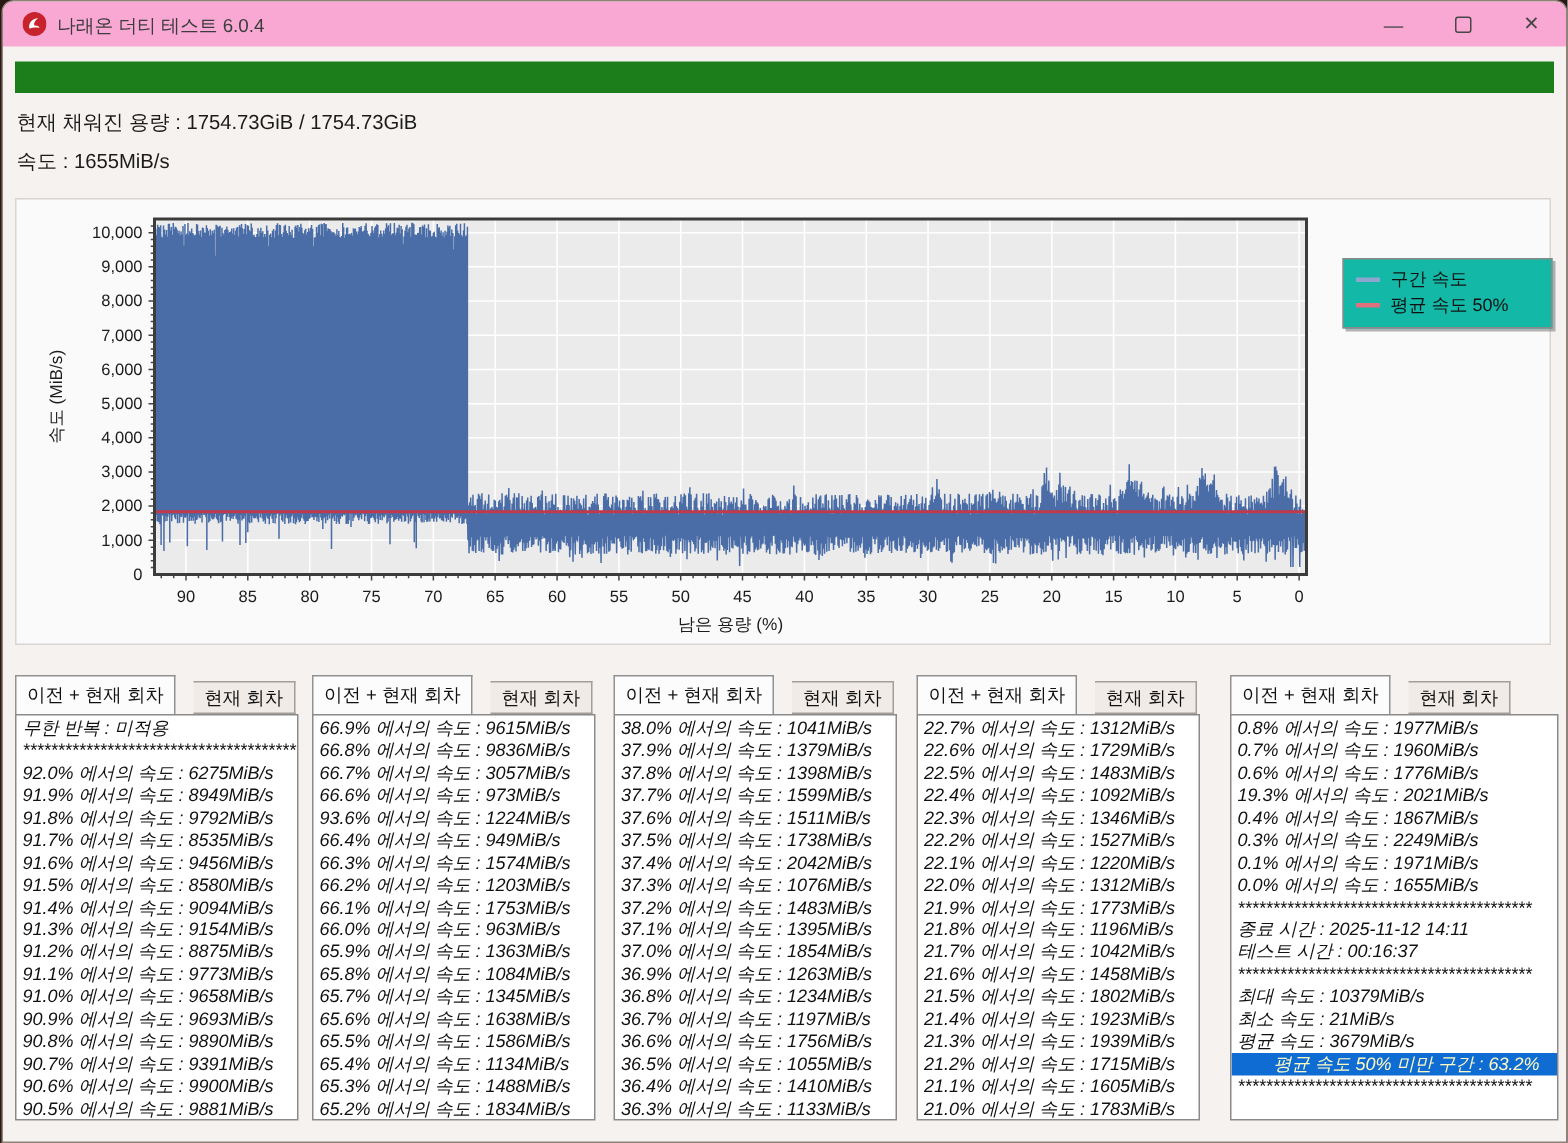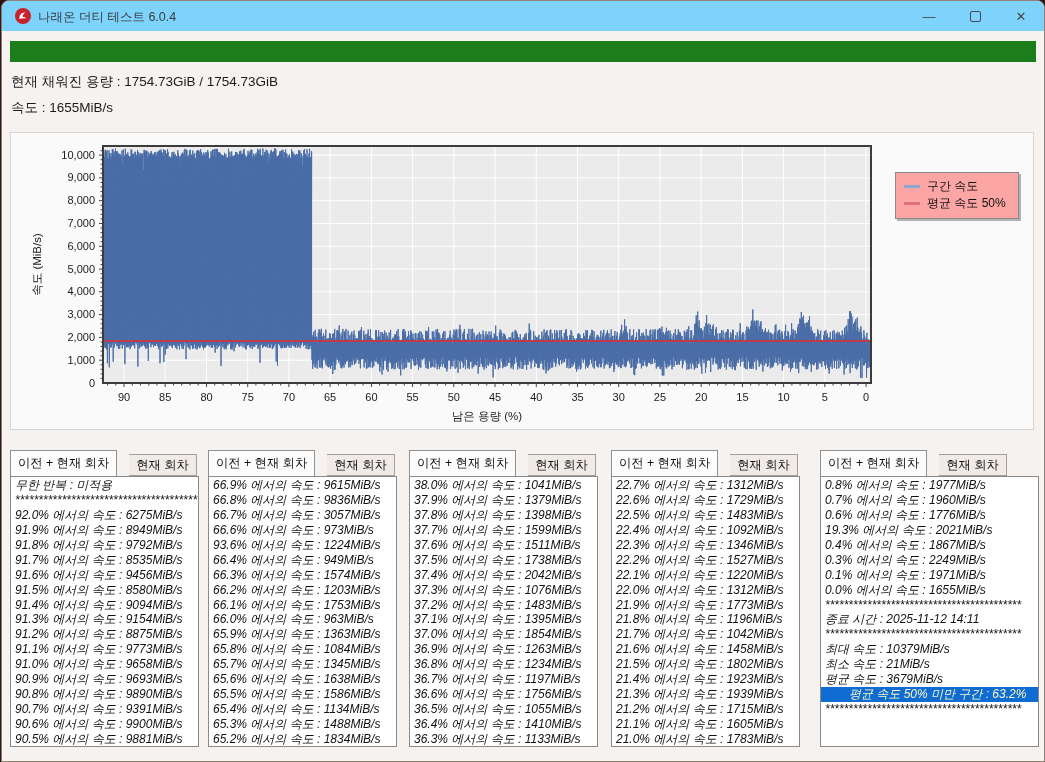--- a/index.html
+++ b/index.html
@@ -2,39 +2,39 @@
 <html><head>
 <meta charset="utf-8">
 <style>
   html,body{margin:0;padding:0;}
   body{background:#2a1713;width:1045px;height:762px;position:relative;
        font-family:"Liberation Sans","DejaVu Sans",sans-serif;}
   .window{position:absolute;left:1px;top:0;width:1042px;height:760px;
           background:#f6f2ef;border:1px solid #8f8178;border-radius:8px 8px 0 0;
           overflow:hidden;}
   
-  .titlebar{position:absolute;left:0;top:0;right:0;height:30px;background:#7dd3fc;}
+  .titlebar{position:absolute;left:0;top:0;right:0;height:30px;background:#f9a8d4;}
   .app-icon{position:absolute;left:13px;top:7px;width:16px;height:16px;}
   .title-text{position:absolute;left:36px;top:8px;font-size:12.5px;color:#3c3c3c;white-space:nowrap;}
   .win-btn{position:absolute;top:0;width:46px;height:30px;display:flex;align-items:center;justify-content:center;color:#474747;font-size:13px;}
   .btn-min{right:92px;} .btn-max{right:46px;font-size:12px;} .btn-close{right:0;}
   .maxbox{width:9px;height:9px;border:1px solid #474747;border-radius:2px;display:inline-block;}
   
   .progressbar{position:absolute;left:8px;top:40px;width:1026px;height:21px;background:#e6e6e6;}
   .progress-fill{height:100%;}
   
   .stat1{position:absolute;left:9px;top:72px;font-size:13.5px;color:#1b1b1b;}
   .stat2{position:absolute;left:9px;top:98px;font-size:13.5px;color:#1b1b1b;text-align:center;}
   
   .chart-panel{position:absolute;left:8px;top:131px;width:1022px;height:296px;
                background:#fbfafa;border:1px solid #d8d4d1;}
   .chart-panel svg{position:absolute;left:0;top:0;}
-  .legend{position:absolute;left:884px;top:39px;width:106px;background:#fca5a5;
+  .legend{position:absolute;left:884px;top:39px;width:106px;background:#14b8a6;
           border:1px solid #8a8a8a;box-shadow:2px 2px 0 rgba(120,120,120,.55);
-          padding:5px 8px 6px 8px;}
+          padding:5px 24px 6px 8px;}
   .legend-row{display:flex;align-items:center;height:17px;font-size:12px;color:#111;white-space:nowrap;}
   .legend-dash{width:16px;height:3px;margin-right:7px;flex:0 0 auto;}
   
   .panel{position:absolute;top:449px;height:297px;}
   .tabs{position:absolute;left:0;top:0;right:0;height:26px;display:flex;align-items:flex-end;gap:12px;}
   .tab{box-sizing:border-box;padding:0 7px;font-size:12.3px;color:#111;white-space:nowrap;
        display:flex;align-items:center;}
   .tab.active{height:26px;background:#fcfcfc;border:1px solid #919191;border-bottom:none;position:relative;z-index:2;}
   .tab.inactive{height:22px;background:#f0ebe7;border:1px solid #a39e9a;border-left:none;margin-top:39px;}
   .listbox{position:absolute;left:0;right:0;top:26px;bottom:0;background:#fff;
@@ -410,20 +410,21 @@
           <div class="row">0.8% 에서의 속도 : 1977MiB/s</div>
           <div class="row">0.7% 에서의 속도 : 1960MiB/s</div>
           <div class="row">0.6% 에서의 속도 : 1776MiB/s</div>
           <div class="row">19.3% 에서의 속도 : 2021MiB/s</div>
           <div class="row">0.4% 에서의 속도 : 1867MiB/s</div>
           <div class="row">0.3% 에서의 속도 : 2249MiB/s</div>
           <div class="row">0.1% 에서의 속도 : 1971MiB/s</div>
           <div class="row">0.0% 에서의 속도 : 1655MiB/s</div>
           <div class="row">******************************************</div>
           <div class="row">종료 시간 : 2025-11-12 14:11</div>
+          <div class="row">테스트 시간 : 00:16:37</div>
           <div class="row">******************************************</div>
           <div class="row">최대 속도 : 10379MiB/s</div>
           <div class="row">최소 속도 : 21MiB/s</div>
           <div class="row">평균 속도 : 3679MiB/s</div>
           <div class="row hl" style="background: rgb(14, 108, 211);">평균 속도 50% 미만 구간 : 63.2%</div>
           <div class="row">******************************************</div>
         </div>
       </div>
     </div>
 

